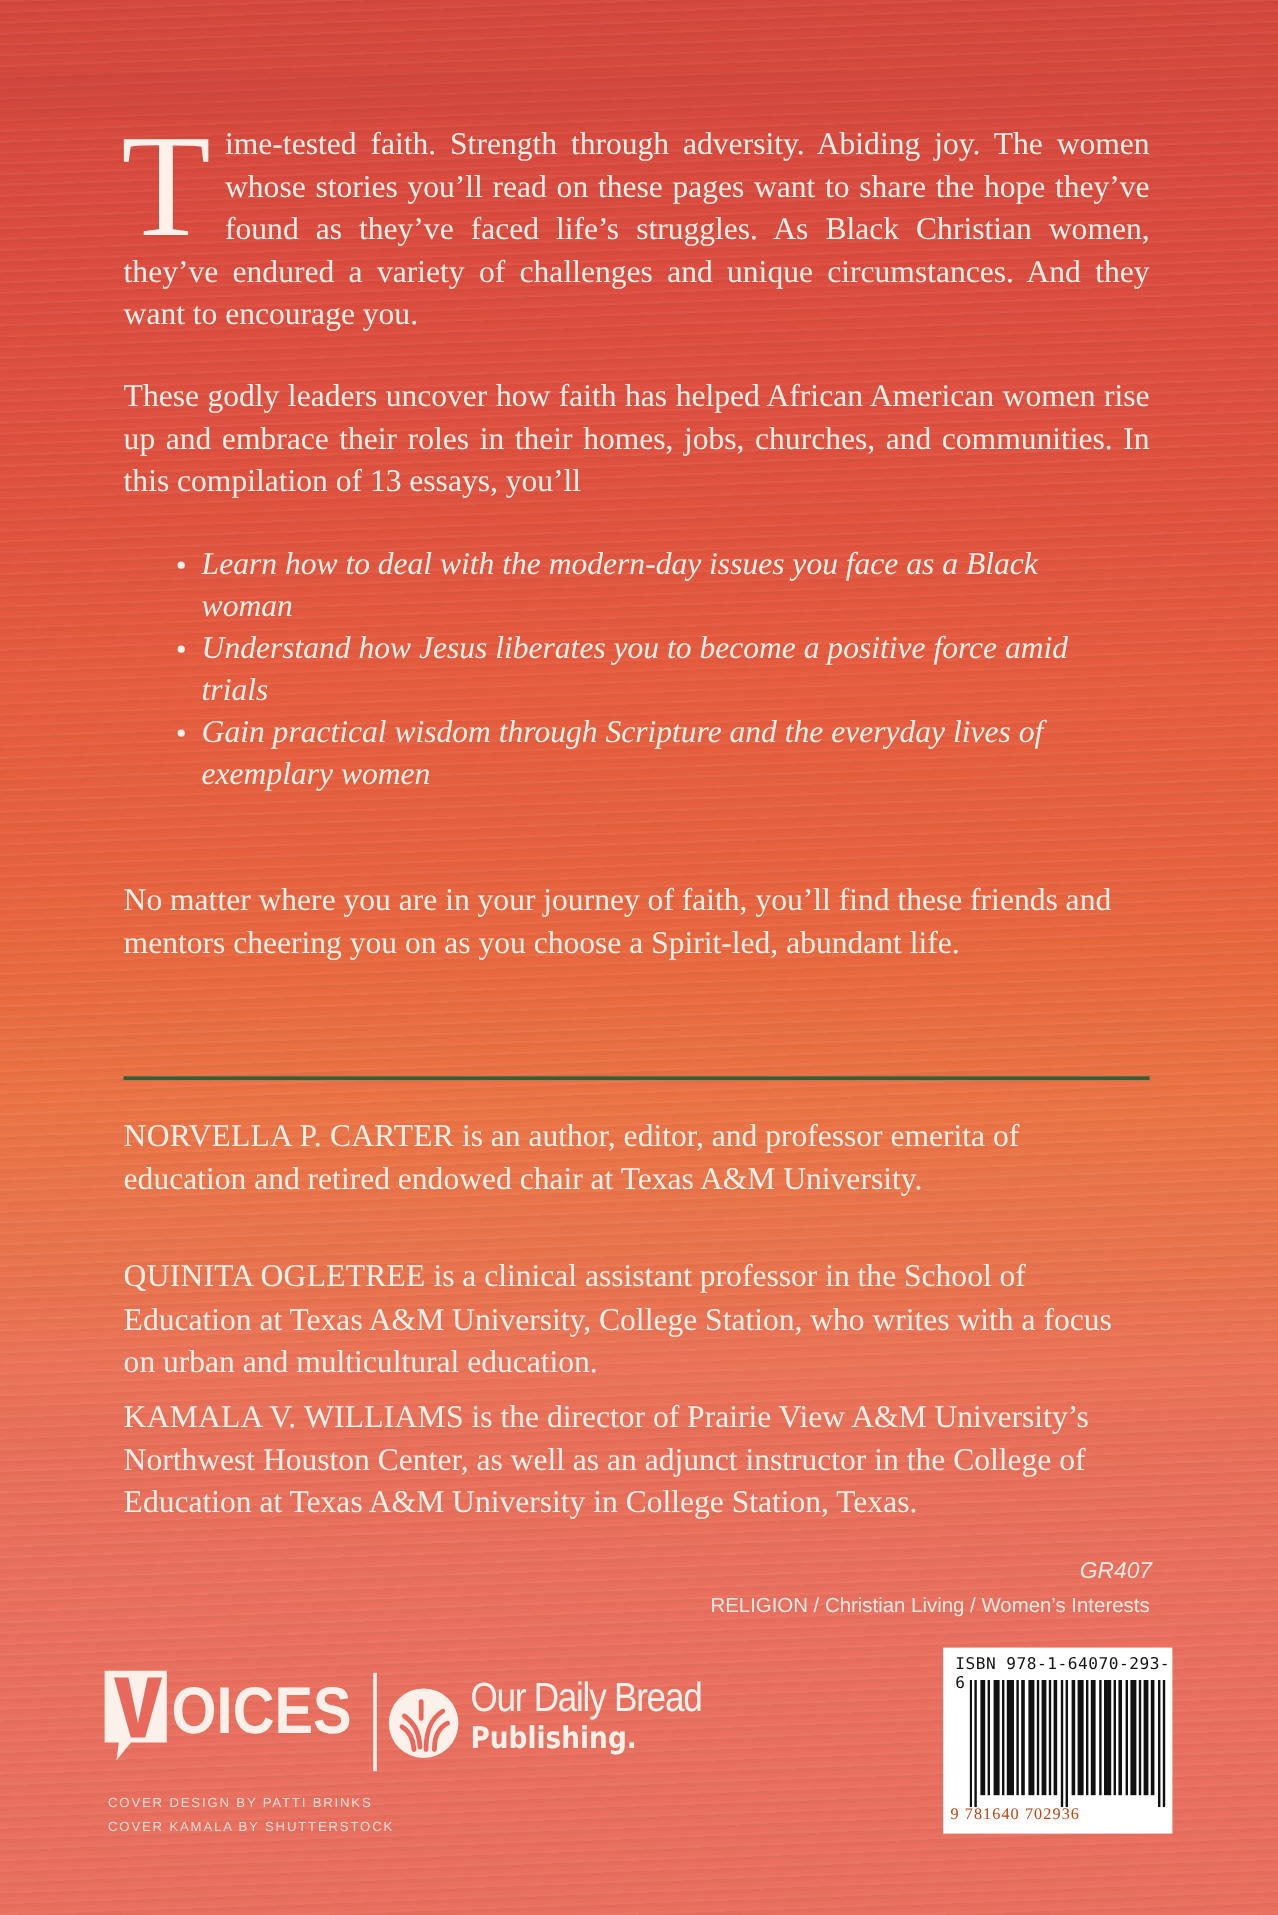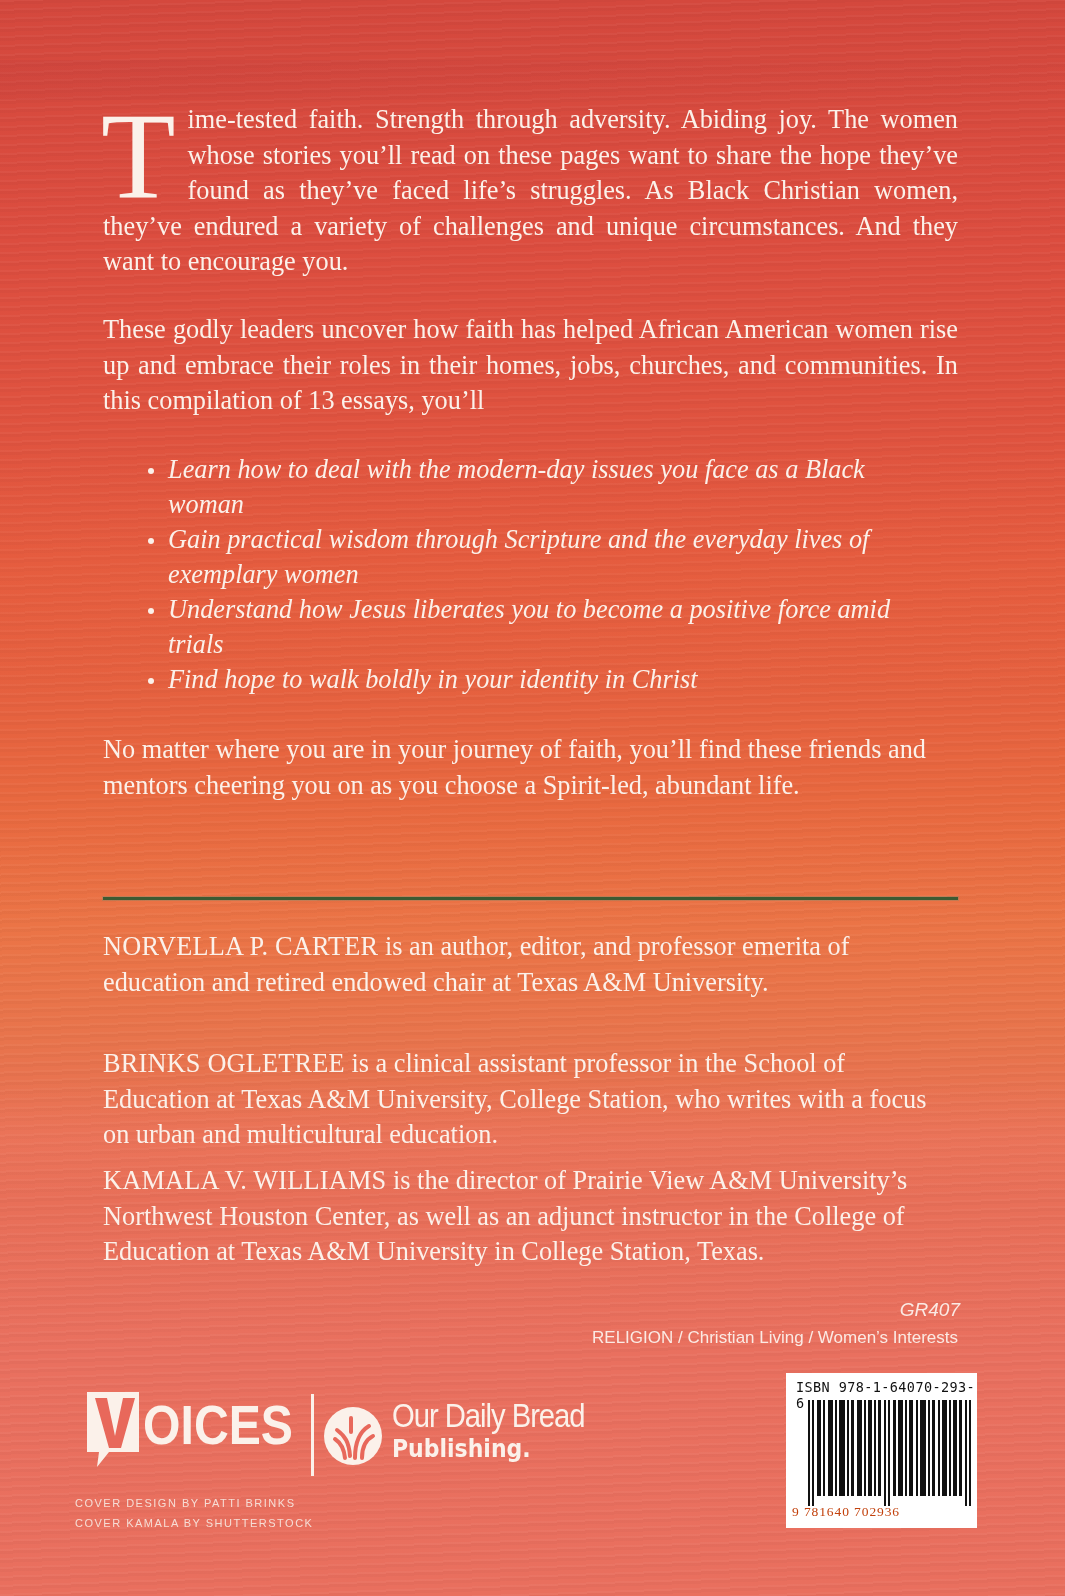--- a/index.html
+++ b/index.html
@@ -32,53 +32,52 @@
   .category { position:absolute; right:107px; top:1328px; font-size:17px; color:#fbeae4; }
   .barcode-box { position:absolute; left:786px; top:1373px; width:191px; height:155px; background:#fff; }
   .isbn { position:absolute; left:10px; top:6px; font-family:"DejaVu Sans Mono","Liberation Mono",monospace; font-size:13.5px; color:#111; letter-spacing:0.4px; }
   .bars { position:absolute; left:22px; top:27px; width:164px; height:106px; }
   .ean { position:absolute; left:6px; top:131px; width:183px; font-family:Liberation Serif, serif; font-size:13.5px; color:#c2410c; letter-spacing:0.9px; }
   .logo-voices { position:absolute; left:87px; top:1392px; }
   .vsep { position:absolute; left:311px; top:1394px; width:3px; height:82px; background:#fbf1ea; }
   .odb-emblem { position:absolute; left:323px; top:1406px; width:60px; height:60px; }
   .odb-name { position:absolute; left:392px; top:1396px; font-family:"Liberation Sans","DejaVu Sans",sans-serif; font-size:34px; letter-spacing:-1.2px; color:#fbf1ea; transform:scaleX(0.86); transform-origin:left; }
   .odb-pub { position:absolute; left:392px; top:1434px; font-family:"DejaVu Sans","Liberation Sans",sans-serif; font-weight:bold; font-size:25px; color:#fbf1ea; transform:scaleX(0.88); transform-origin:left; }
-  .credit { position:absolute; left:75px; font-family:"Liberation Sans","DejaVu Sans",sans-serif; font-size:11px; letter-spacing:1.5px; color:#f6ddd5; }
+  .credit { position:absolute; left:90px; font-family:"Liberation Sans","DejaVu Sans",sans-serif; font-size:11px; letter-spacing:1.5px; color:#f6ddd5; }
   .c1 { top:1497px; } .c2 { top:1517px; }
 </style>
 </head>
 <body>
 
 <div class="streak" style="top:60px;height:40px;background:linear-gradient(175deg,rgba(190,60,60,0.25),rgba(0,0,0,0));"></div>
 <div class="streak" style="top:440px;height:260px;background:linear-gradient(180deg,rgba(255,150,60,0.0),rgba(255,130,60,0.12),rgba(255,150,60,0.0));"></div>
 <div class="streak" style="top:1080px;height:120px;background:linear-gradient(180deg,rgba(250,120,110,0),rgba(250,130,120,0.15),rgba(0,0,0,0));"></div>
 
 <div class="body-text justify p1">
   <span class="dropcap">T</span>
   <span>ime-tested faith. Strength through adversity. Abiding joy. The women whose stories you’ll read on these pages want to share the hope they’ve found as they’ve faced life’s struggles. As Black Christian women, they’ve endured a variety of challenges and unique circumstances. And they want to encourage you.</span>
 </div>
 
 <div class="body-text justify p2">These godly leaders uncover how faith has helped African American women rise up and embrace their roles in their homes, jobs, churches, and communities. In this compilation of 13 essays, you’ll</div>
 
 <ul class="bullets">
   <li>Learn how to deal with the modern-day issues you face as a Black woman</li>
+  <li>Understand how Jesus liberates you to become a positive force amid trials</li>
   <li>Gain practical wisdom through Scripture and the everyday lives of exemplary women</li>
-  <li>Understand how Jesus liberates you to become a positive force amid trials</li>
-  <li>Find hope to walk boldly in your identity in Christ</li>
 </ul>
 
 <div class="body-text p3">No matter where you are in your journey of faith, you’ll find these friends and mentors cheering you on as you choose a Spirit-led, abundant life.</div>
 
 <div class="divider"></div>
 
 <div class="bio b1">
   <b>NORVELLA P. CARTER</b><span> is an author, editor, and professor emerita of education and retired endowed chair at Texas A&amp;M University.</span>
 </div>
 <div class="bio b2">
-  <b>BRINKS OGLETREE</b><span> is a clinical assistant professor in the School of Education at Texas A&amp;M University, College Station, who writes with a focus on urban and multicultural education.</span>
+  <b>QUINITA OGLETREE</b><span> is a clinical assistant professor in the School of Education at Texas A&amp;M University, College Station, who writes with a focus on urban and multicultural education.</span>
 </div>
 <div class="bio b3">
   <b>KAMALA V. WILLIAMS</b><span> is the director of Prairie View A&amp;M University’s Northwest Houston Center, as well as an adjunct instructor in the College of Education at Texas A&amp;M University in College Station, Texas.</span>
 </div>
 
 <div class="code sans">GR407</div>
 <div class="category sans">RELIGION / Christian Living / Women’s Interests</div>
 
 <div class="barcode-box">
   <div class="isbn">ISBN 978-1-64070-293-6</div>

